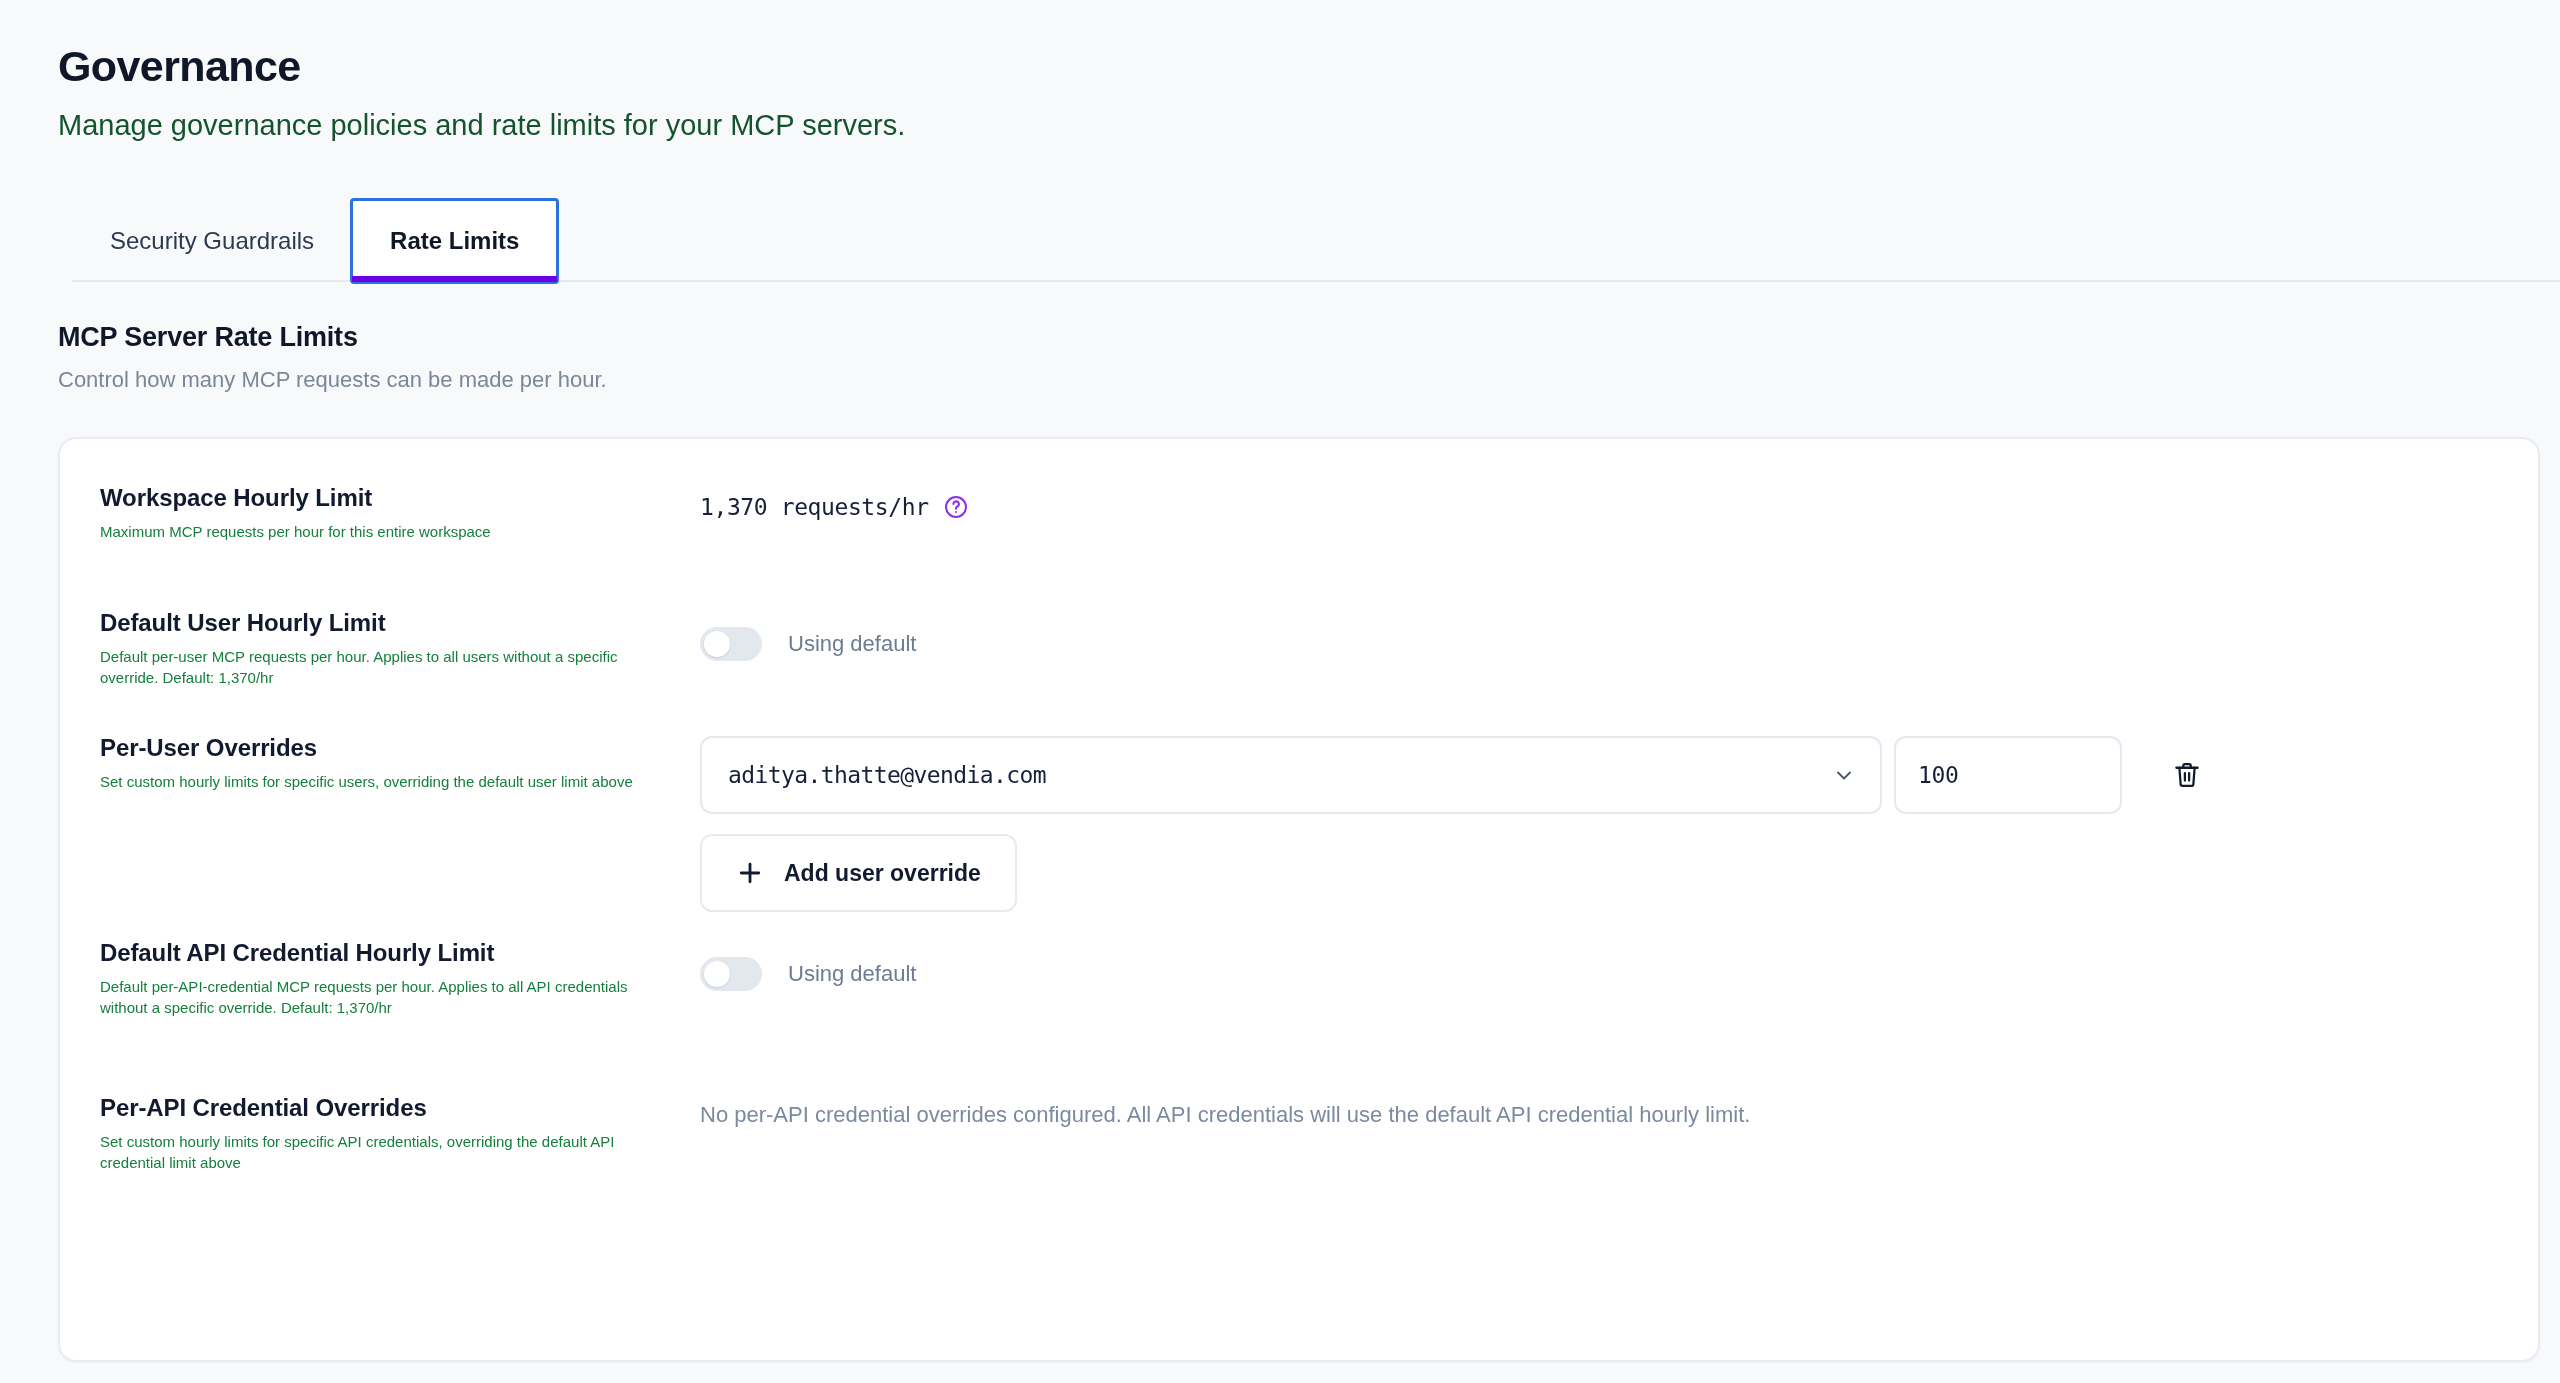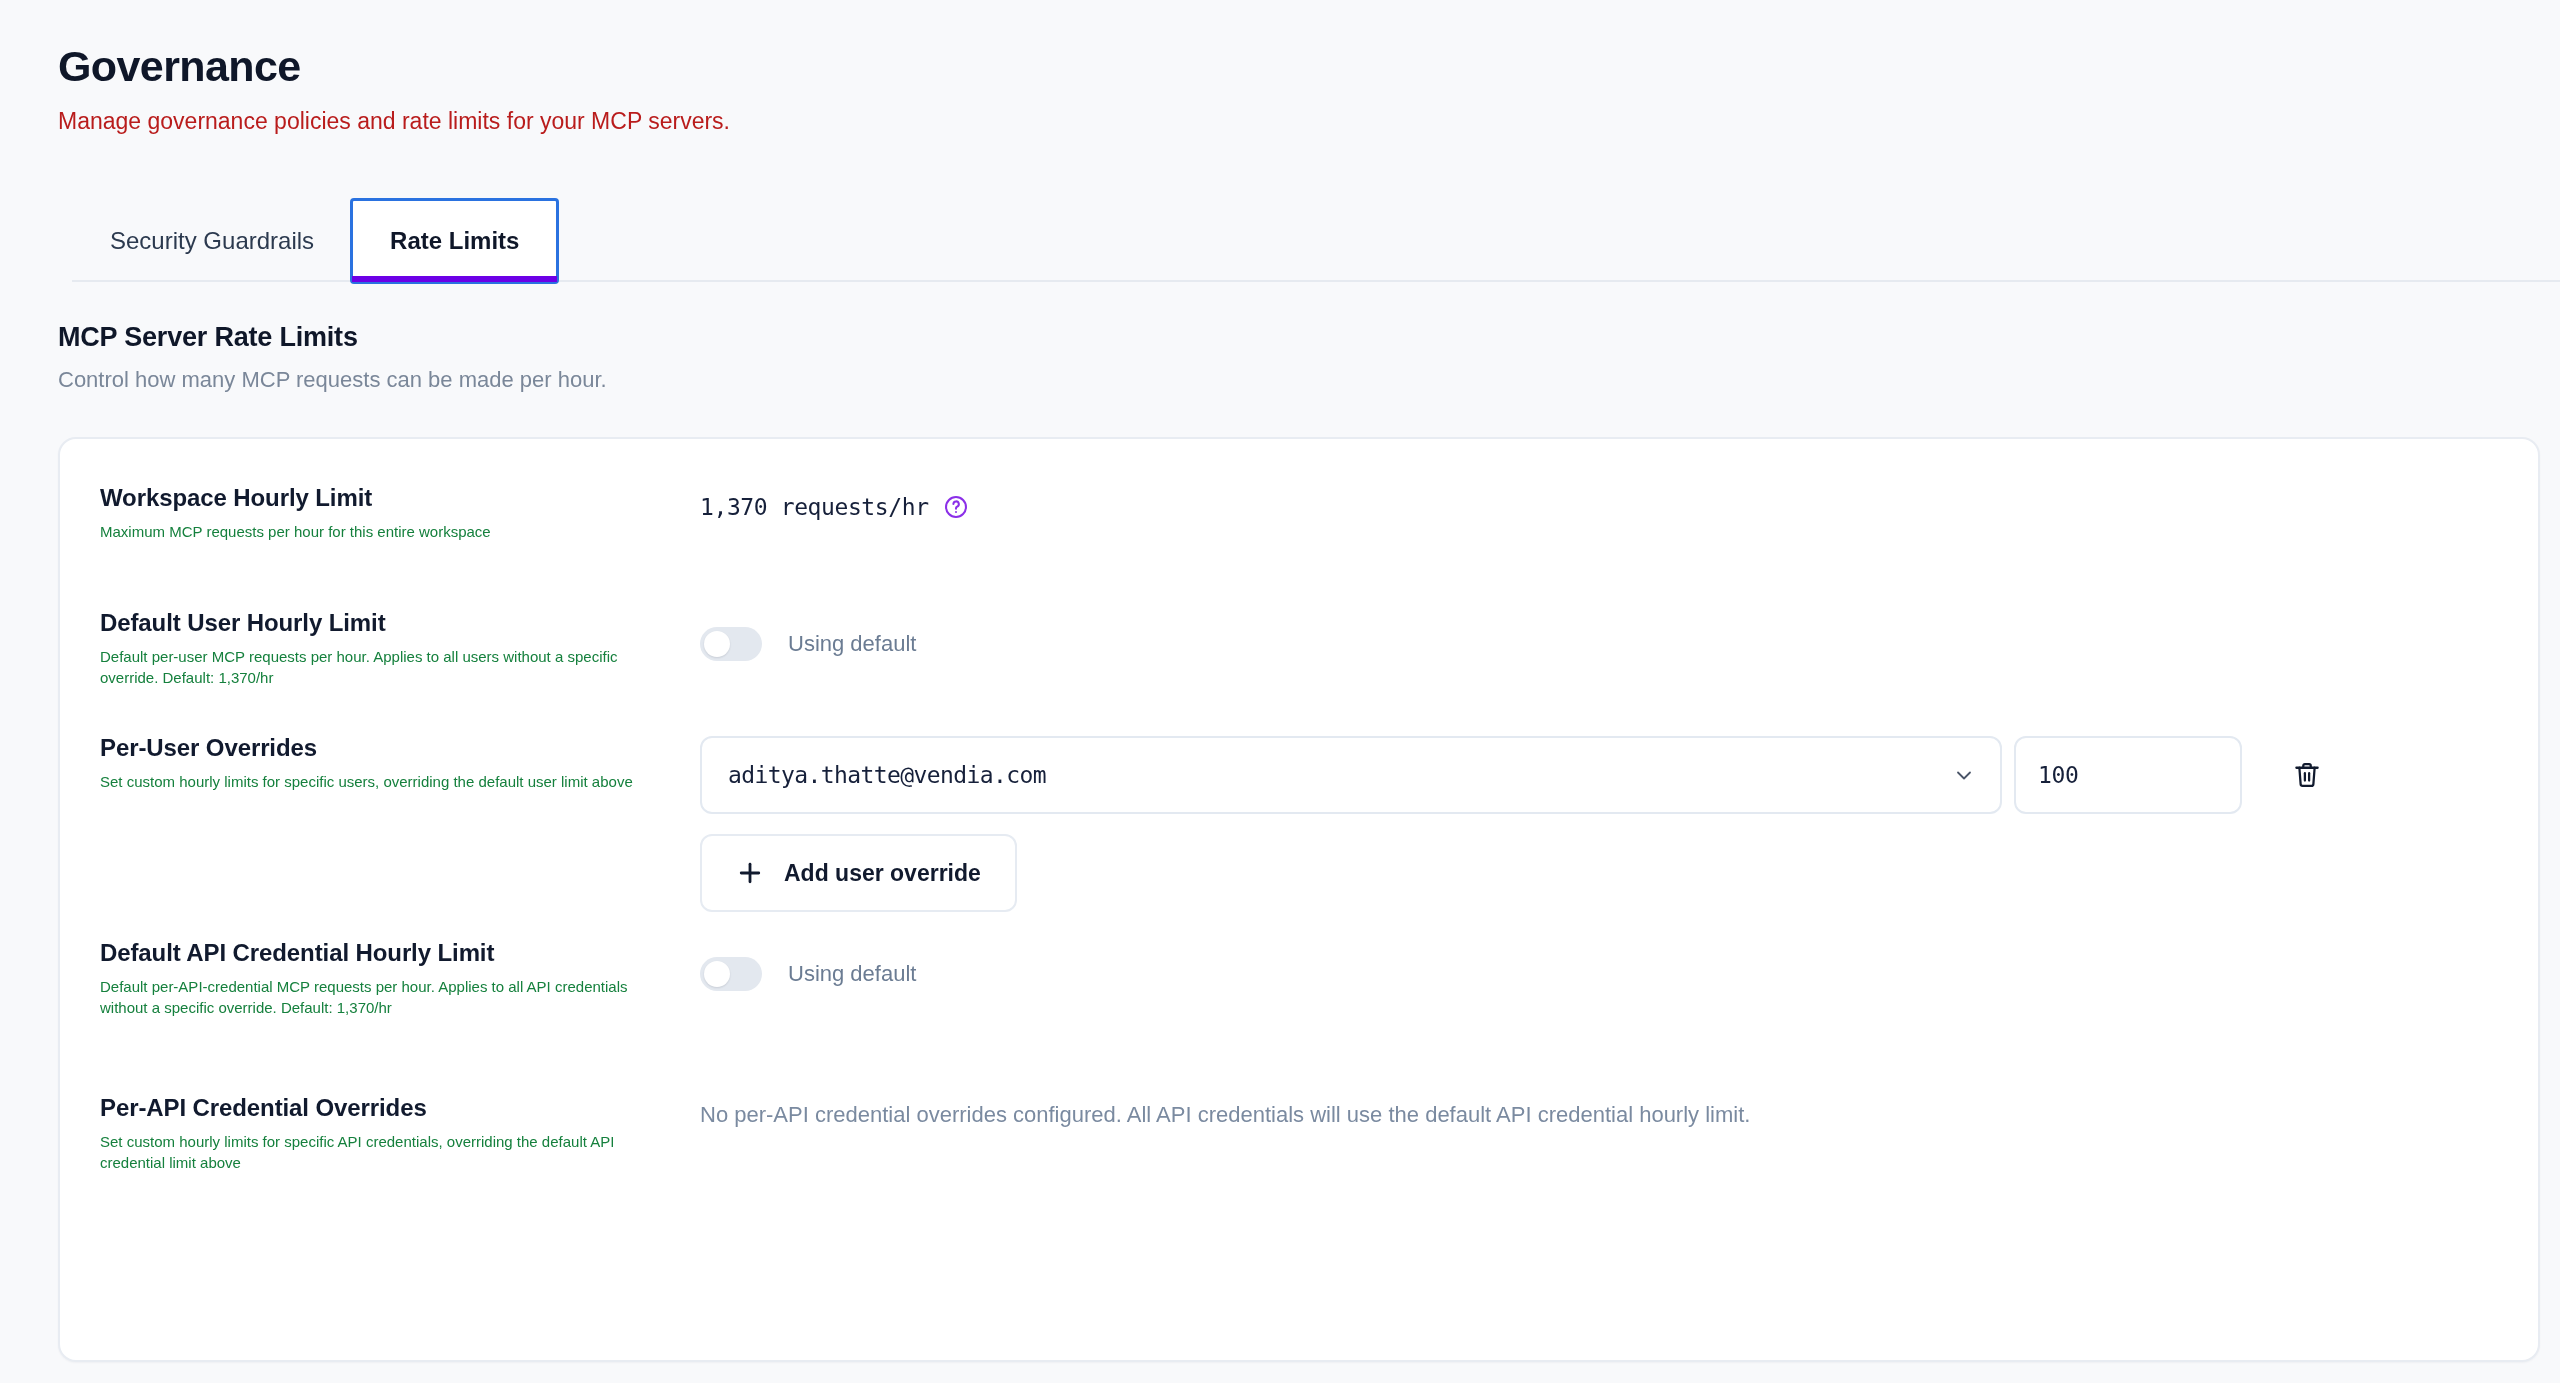--- a/index.html
+++ b/index.html
@@ -32,23 +32,23 @@
   .page-title {
     font-size: 43px;
     line-height: 1.15;
     font-weight: 700;
     color: #0f1729;
     letter-spacing: -0.6px;
     margin: 0;
   }
   .page-subtitle {
     margin: 16px 0 17px 0;
-    font-size: 23px;
+    font-size: 29px;
     line-height: 1.3;
-    color: #b91c1c;
+    color: #14532d;
     font-weight: 400;
   }
 
   
   .tabs-wrap {
     position: absolute;
     left: 72px;
     top: 198px;
     width: 2502px;
   }
@@ -227,21 +227,21 @@
 
   
   .override-row {
     display: flex;
     align-items: center;
     gap: 12px;
     margin-top: 2px;
   }
   .select-box {
     position: relative;
-    width: 1302px;
+    width: 1182px;
     height: 78px;
     border: 2px solid #e3e9f1;
     border-radius: 12px;
     background: #ffffff;
     display: flex;
     align-items: center;
     padding: 0 26px;
     cursor: pointer;
   }
   .select-value {

